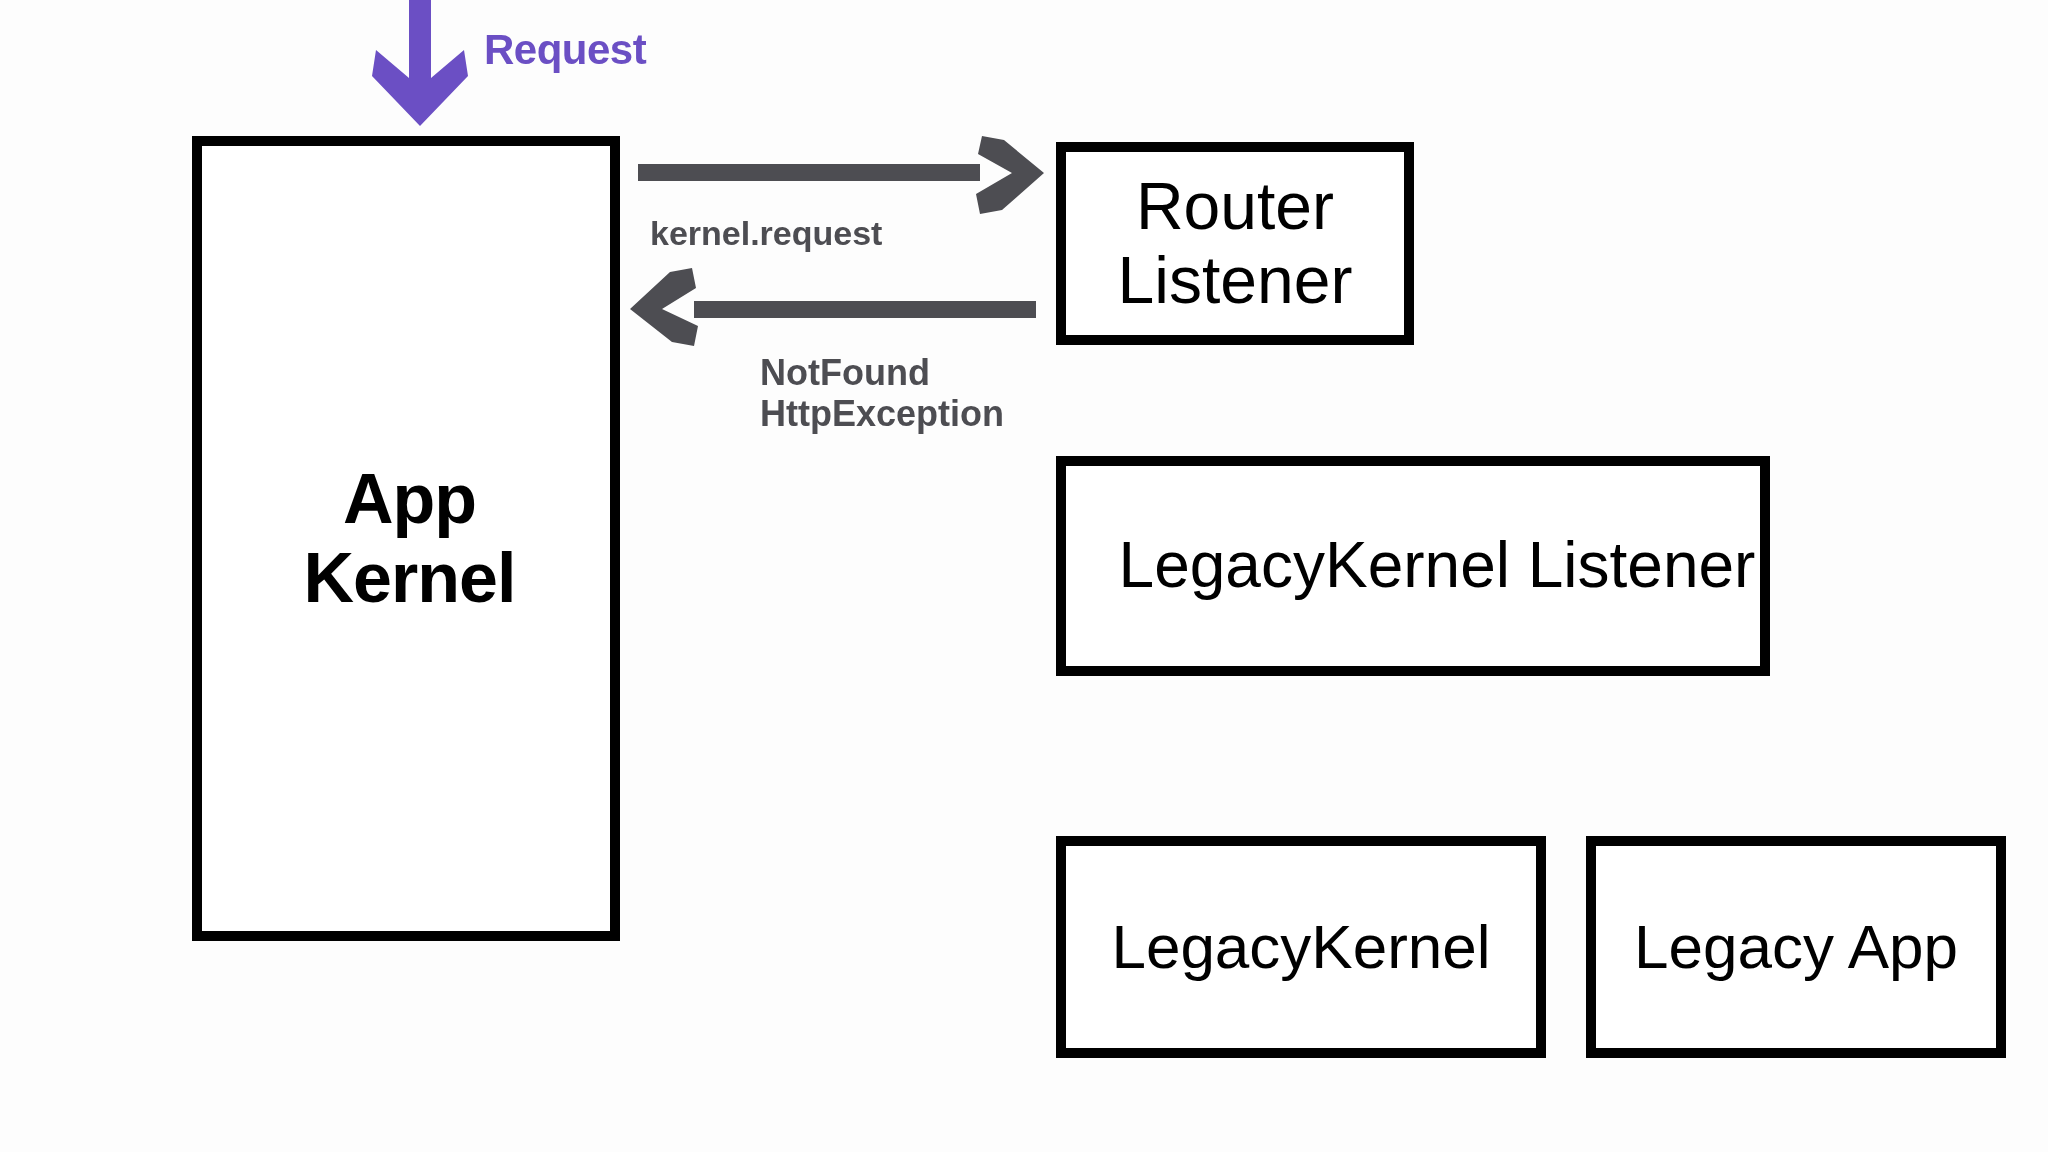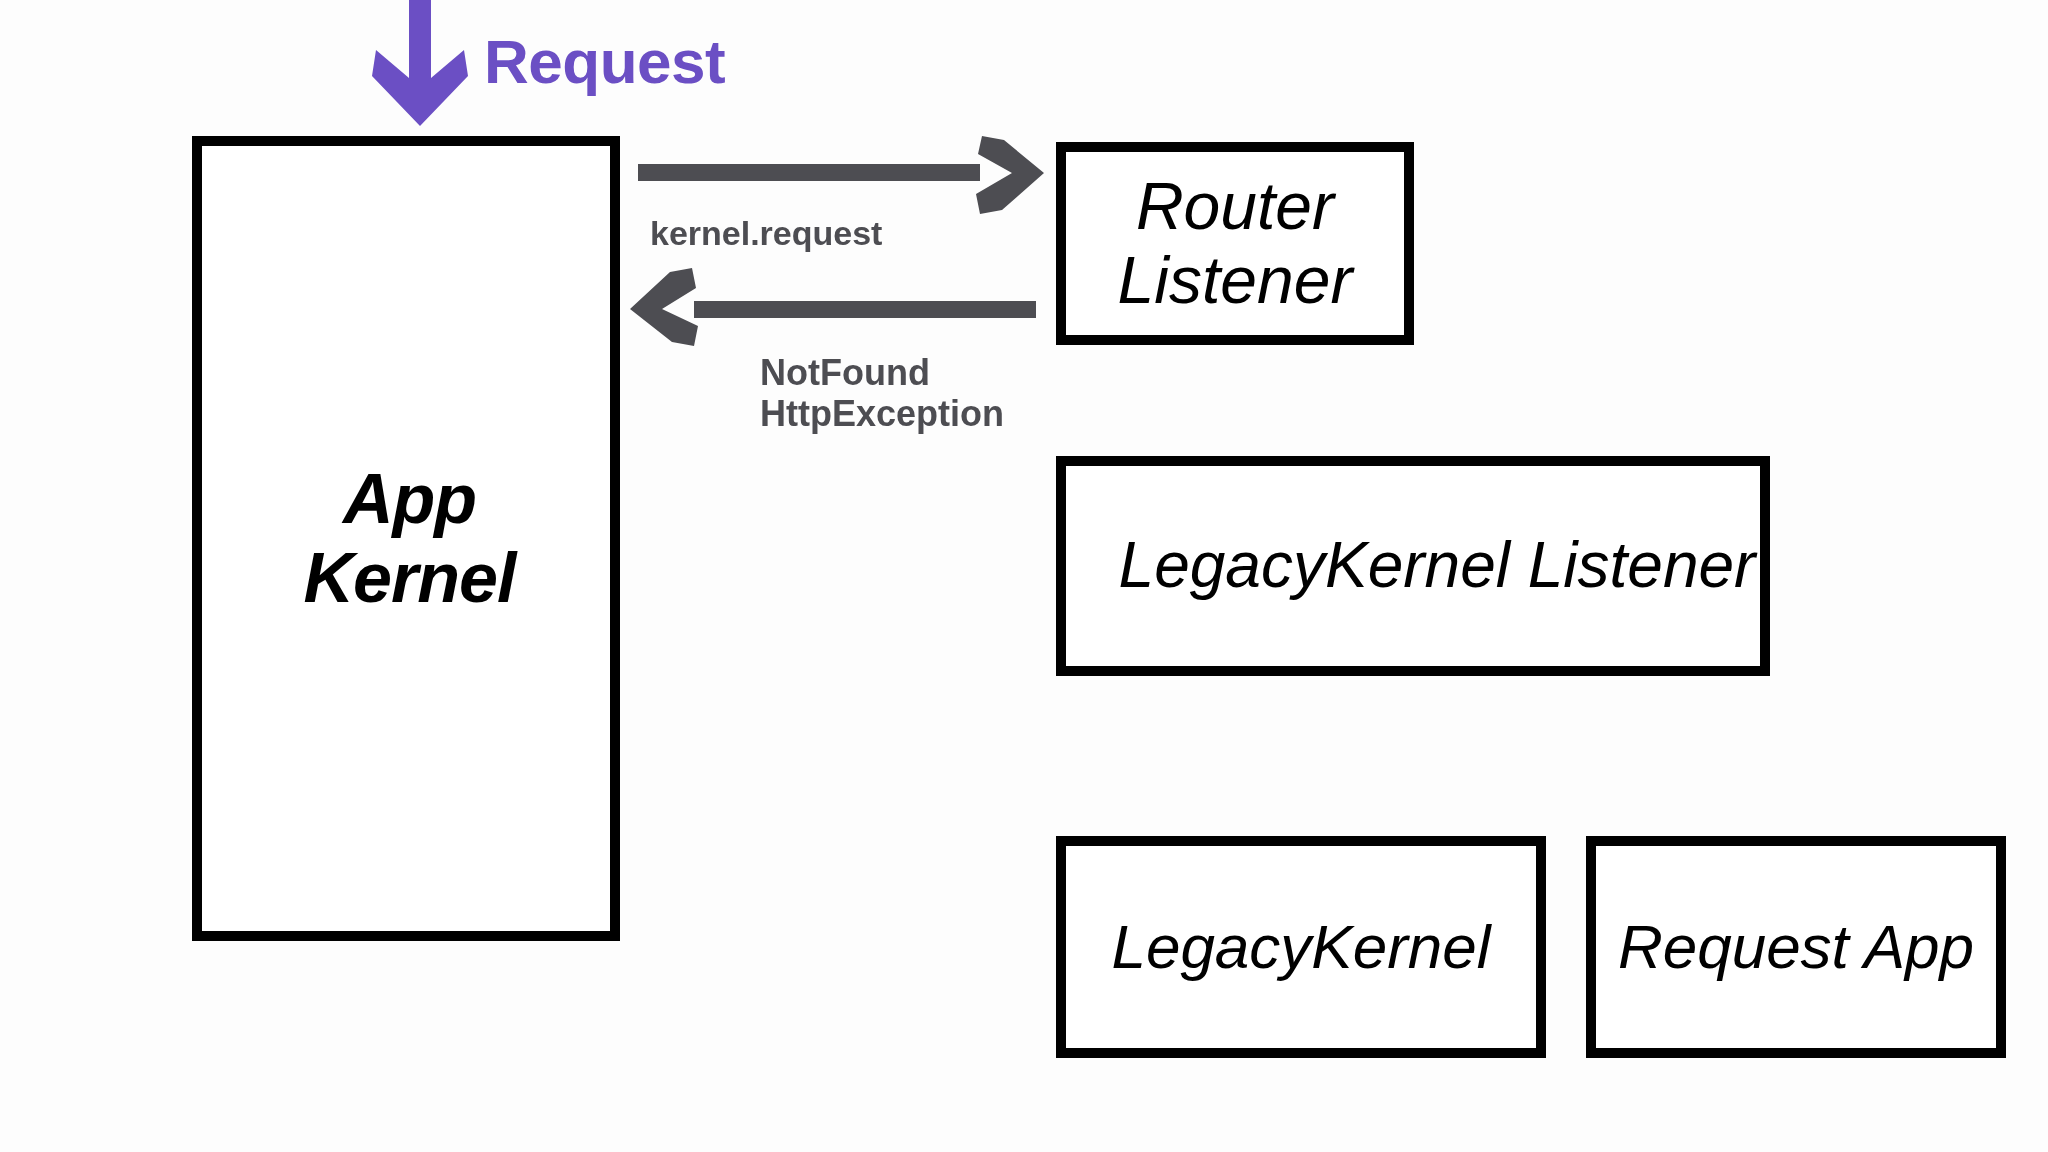--- a/index.html
+++ b/index.html
@@ -24,21 +24,20 @@
     box-sizing: border-box;
     background: #ffffff;
     border: 10px solid #000000;
     display: flex;
     align-items: center;
     justify-content: center;
     text-align: center;
     color: #000000;
     line-height: 1.12;
     white-space: pre-line;
-    font-style: italic;
   }
 
   #app-kernel-box {
     left: 192px;
     top: 136px;
     width: 428px;
     height: 805px;
     font-size: 70px;
     font-weight: 700;
     letter-spacing: -1px;
@@ -87,21 +86,21 @@
     position: absolute;
     left: 372px;
     top: -8px;
     width: 96px;
     height: 134px;
   }
   #request-label {
     position: absolute;
     left: 484px;
     top: 26px;
-    font-size: 62px;
+    font-size: 42px;
     font-weight: 700;
     color: #6b4fc4;
     letter-spacing: -0.5px;
     white-space: nowrap;
   }
 
   
   .flow-arrow {
     position: absolute;
   }
@@ -157,15 +156,15 @@
   <div class="flow-label" id="label-not-found">NotFound
 HttpException</div>
 
   <div class="node-box" id="router-listener-box">Router
 Listener</div>
 
   <div class="node-box" id="legacy-kernel-listener-box">LegacyKernel Listener</div>
 
   <div class="node-box" id="legacy-kernel-box">LegacyKernel</div>
 
-  <div class="node-box" id="legacy-app-box">Request App</div>
+  <div class="node-box" id="legacy-app-box">Legacy App</div>
 
 </div>
 
 </body></html>

